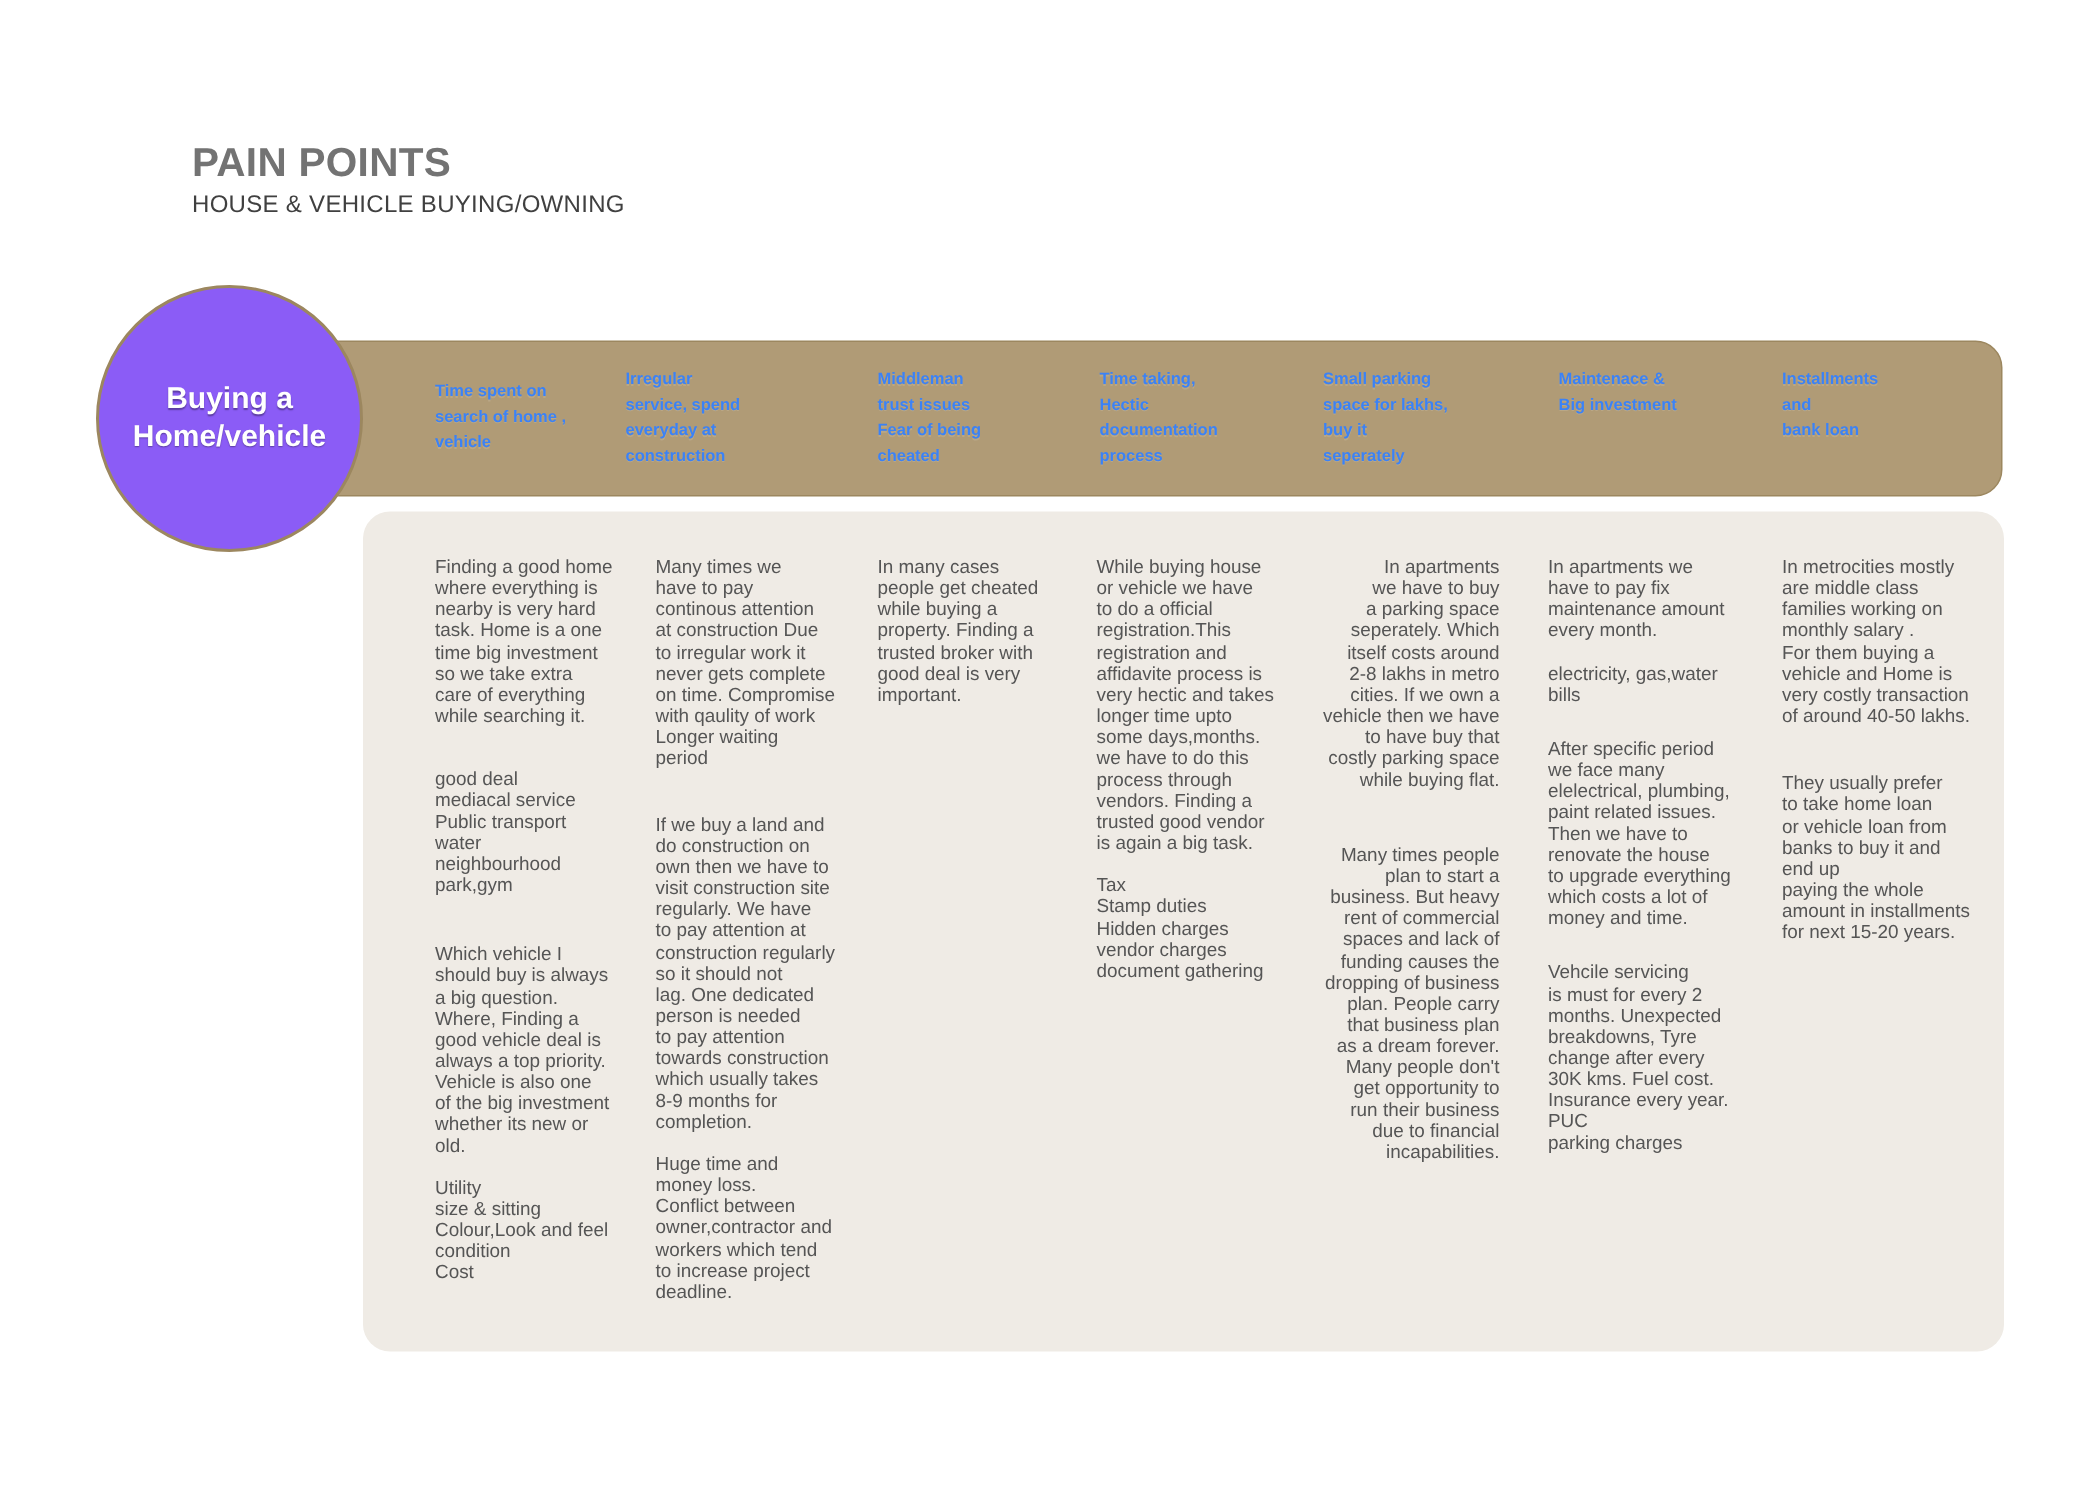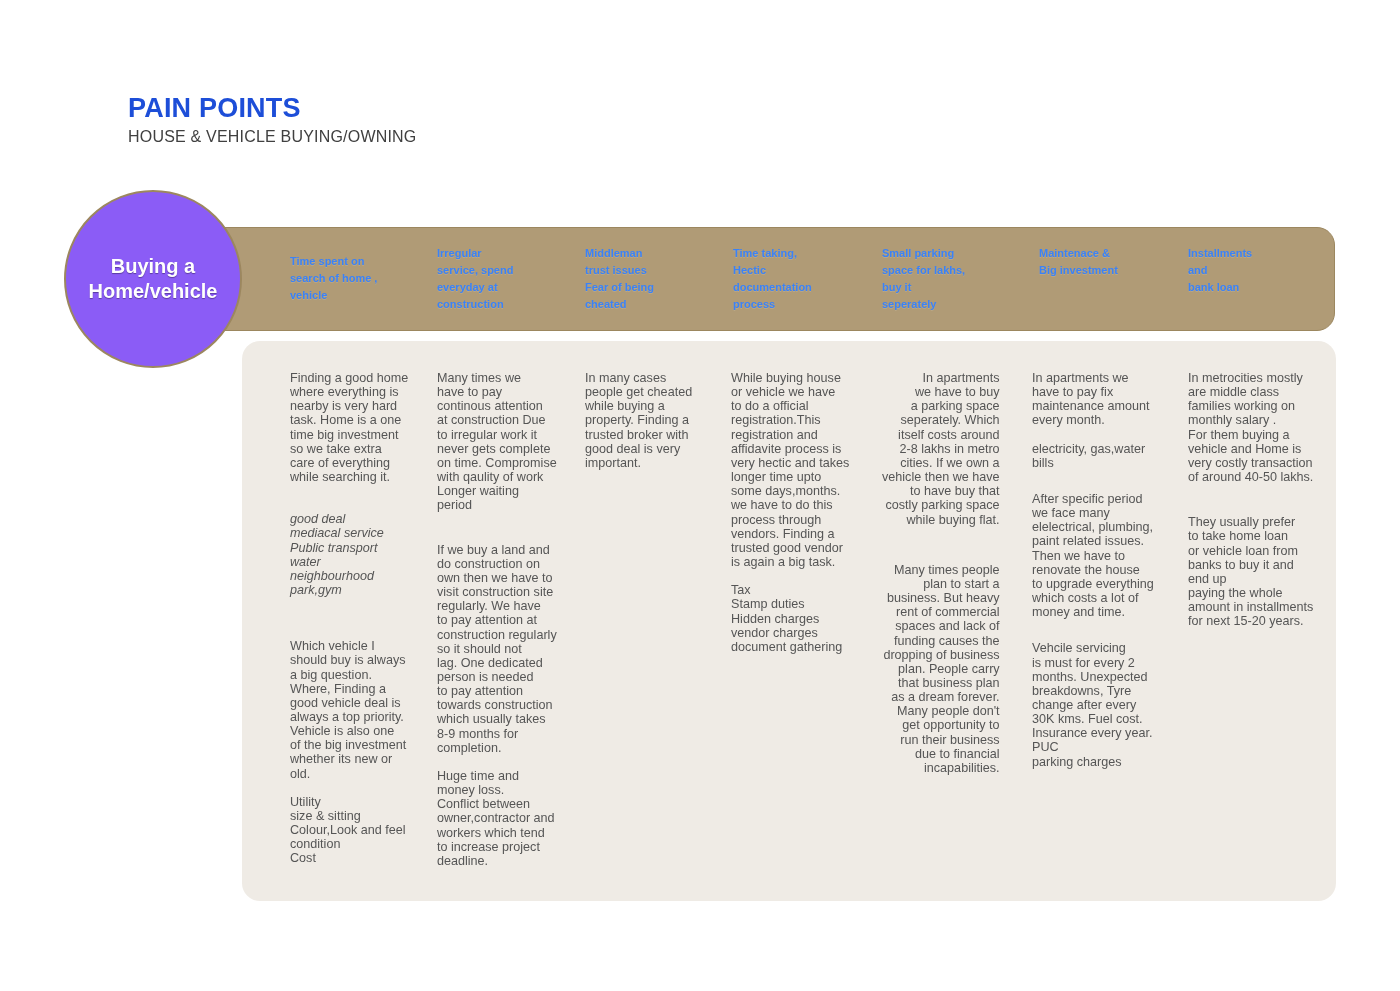--- a/index.html
+++ b/index.html
@@ -3,21 +3,21 @@
   <meta charset="utf-8">
   <style>
     html, body { margin: 0; padding: 0; }
     body {
       width: 1400px; height: 991px; background: #ffffff;
       position: relative; overflow: hidden;
       font-family: "Liberation Sans", sans-serif;
     }
     .title {
       position: absolute; left: 128px; top: 93px;
-      font-size: 27px; font-weight: bold; color: #1d4ed8;
+      font-size: 27px; font-weight: bold; color: #737373;
       letter-spacing: 0.2px;
     }
     .subtitle {
       position: absolute; left: 128px; top: 128px;
       font-size: 16px; color: #404040; letter-spacing: 0.2px;
     }
     .band {
       position: absolute; left: 200px; top: 227px; width: 1135px; height: 104px;
       background: #b09b76; border: 1px solid #9c875f;
       border-radius: 0 18px 18px 0; box-sizing: border-box;
@@ -58,21 +58,21 @@
 <div class="panel"></div>
 
 <div class="circle">
   <span>Buying a
 Home/vehicle</span>
 </div>
 
 <div class="head" style="left:290px; top:253px;">Time spent on
 search of home ,
 vehicle</div>
-<div class="head" style="left:437px; top:245px;">Irregular
+<div class="head" style="left:417px; top:245px;">Irregular
 service, spend
 everyday at
 construction</div>
 <div class="head" style="left:585px; top:245px;">Middleman
 trust issues
 Fear of being
 cheated</div>
 <div class="head" style="left:733px; top:245px;">Time taking,
 Hectic
 documentation
@@ -89,21 +89,21 @@
 
 <div class="col" style="left:290px;">
   <p style="margin-bottom:28px;">Finding a good home
 where everything is
 nearby is very hard
 task. Home is a one
 time big investment
 so we take extra
 care of everything
 while searching it.</p>
-  <p style="margin-bottom:42px;font-style:italic;">good deal
+  <p style="margin-bottom:32px;">good deal
 mediacal service
 Public transport
 water
 neighbourhood
 park,gym</p>
   <p style="margin-bottom:14px;">Which vehicle I
 should buy is always
 a big question.
 Where, Finding a
 good vehicle deal is

